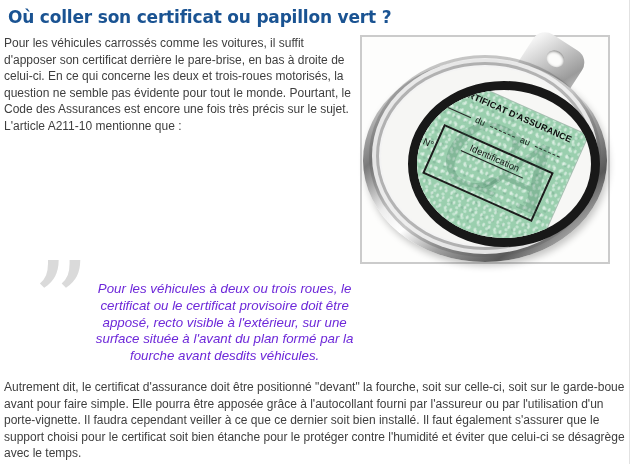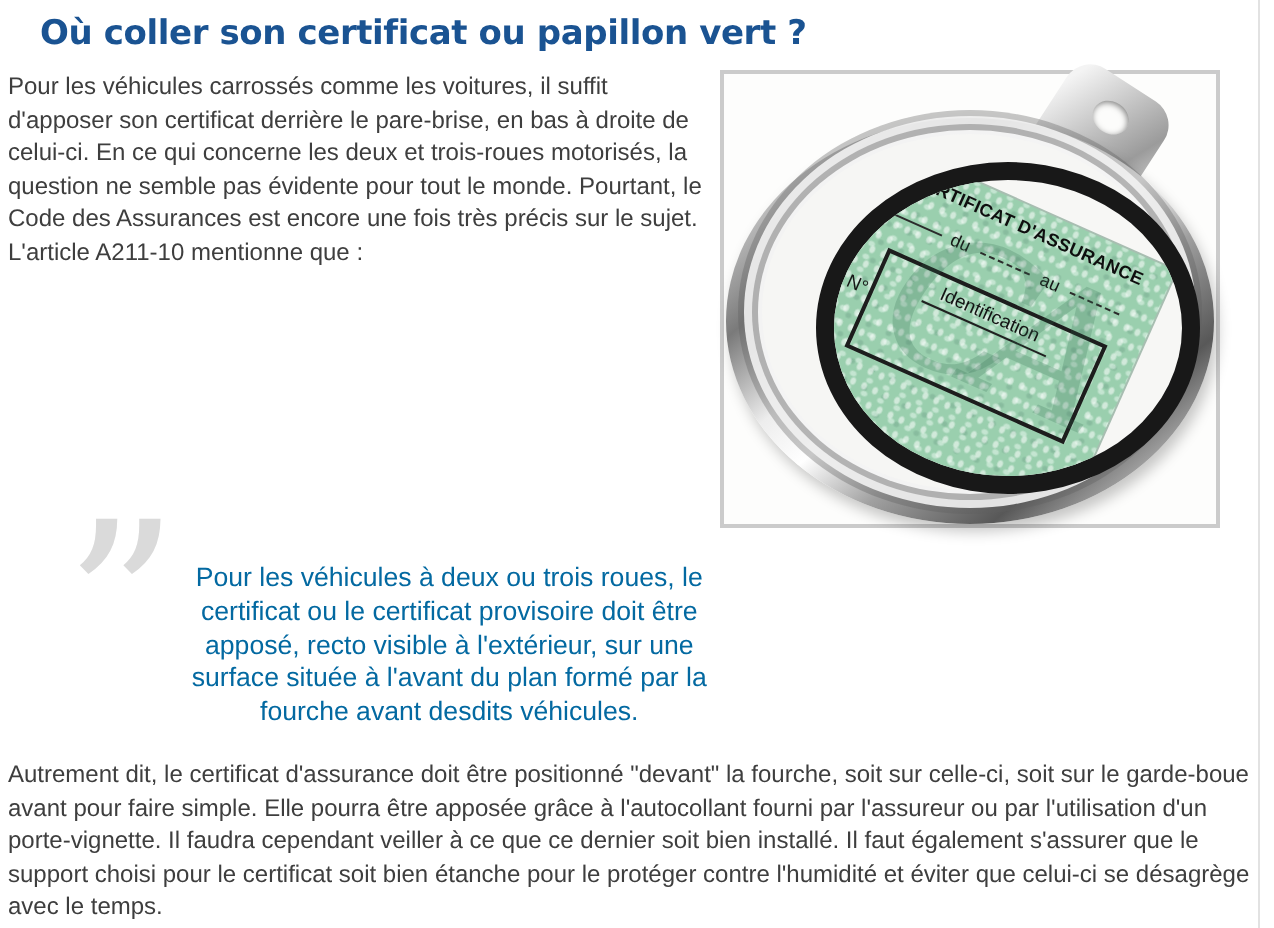--- a/index.html
+++ b/index.html
@@ -1,21 +1,21 @@
 <!DOCTYPE html>
 <html lang="fr"><head>
 <meta charset="utf-8">
 <style>
   html,body{margin:0;padding:0;background:#ffffff;}
   body{width:637px;height:464px;overflow:hidden;font-family:"Liberation Sans",sans-serif;}
   .page{position:relative;width:637px;height:464px;background:#fff;}
   .right-rule{position:absolute;left:629px;top:0;height:464px;border-left:1px solid #e2e2e2;}
   .content{padding:5px 0 0 4px;}
   h1.title{font-family:"DejaVu Sans",sans-serif;font-weight:bold;font-size:17px;line-height:21px;
-    color:#1a5392;margin:2px 0 7px 16px;letter-spacing:-0.2px;}
+    color:#1a5392;margin:2px 0 7px 4px;letter-spacing:-0.2px;}
   p.body-text{font-size:12px;line-height:16.6px;color:#3e3e3e;margin:0 0 12px 0;}
   .p-full{width:626px;clear:both;}
 
   
   figure.cert-photo{float:right;width:250px;height:229px;margin:0 27px 10px 9px;
     border:2px solid #cbcbcb;background:#fdfdfc;position:relative;box-sizing:border-box;padding:0;}
   .tab{position:absolute;left:152px;top:-1px;width:58px;height:82px;border-radius:14px;
     background:linear-gradient(115deg,#f4f4f4 8%,#c6c6c6 38%,#9b9b9b 66%,#dcdcdc 92%);
     transform:rotate(33deg);}
   .tab-hole{position:absolute;left:20px;top:11px;width:19px;height:16px;border-radius:50%;
@@ -49,22 +49,22 @@
   .ident-label{display:block;width:fit-content;margin:3px auto 0 auto;font-size:9.5px;color:#141414;
     border-bottom:1px solid #202020;padding:0 7px 1px 7px;}
   .watermark{position:absolute;left:0;top:16px;width:100%;text-align:center;
     font-family:"DejaVu Serif",serif;font-style:italic;font-size:94px;line-height:1;
     color:rgba(45,105,79,.22);letter-spacing:-20px;pointer-events:none;}
 
   
   .quote-block{display:flex;width:326px;margin:4px 0 14px 28px;}
   .quote-mark{flex:0 0 auto;font-family:"DejaVu Serif",serif;font-size:112px;line-height:58px;
     color:#dadada;margin-right:2px;}
-  .quote-text{flex:1;text-align:center;font-size:13.3px;line-height:16.8px;
-    color:#0369a1;padding-top:7px;}
+  .quote-text{flex:1;font-style:italic;text-align:center;font-size:13.3px;line-height:16.8px;
+    color:#6d28d9;padding-top:7px;}
 </style>
 </head>
 <body>
 
 <div class="page">
   <div class="right-rule"></div>
 
   <div class="content">
     <h1 class="title">Où coller son certificat ou papillon vert ?</h1>
 

